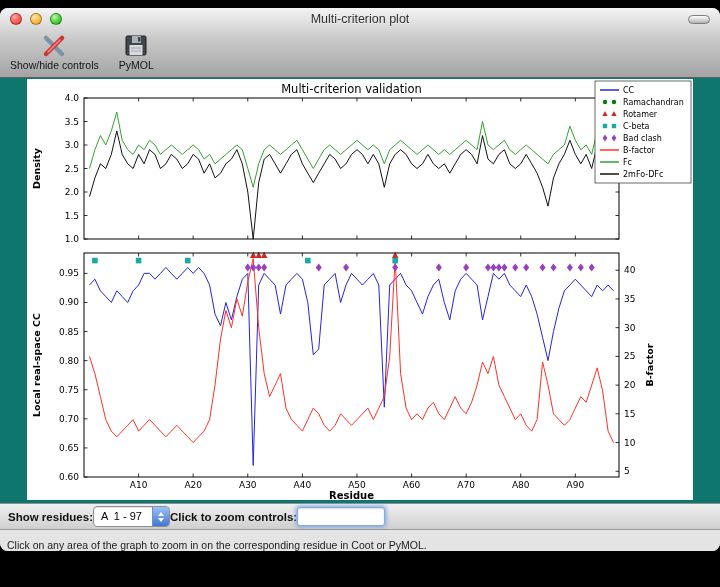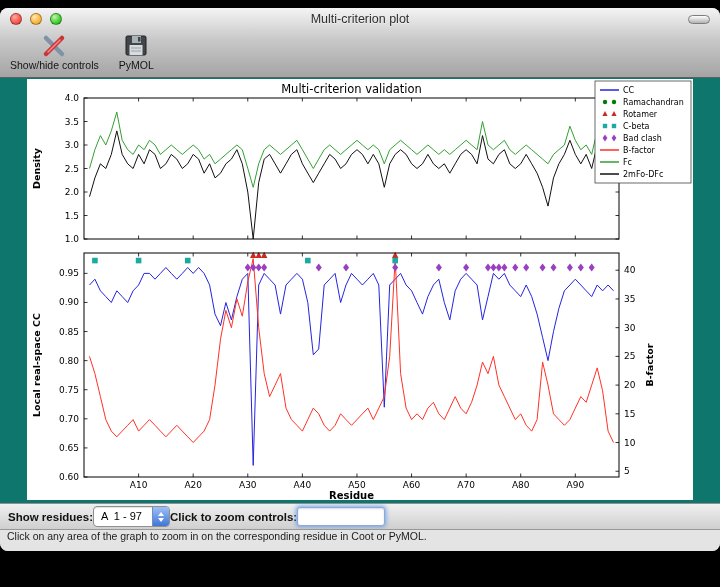--- a/index.html
+++ b/index.html
@@ -20,21 +20,21 @@
   .content{flex:1 1 auto;position:relative;background:#0f766e;}
   .figure{position:absolute;left:27px;top:1px;width:666px;height:421px;background:#ffffff;}
   .controlsbar{height:26px;box-sizing:border-box;border-top:1px solid #8f8f8f;background:linear-gradient(#f0f0f0,#cfcfcf);
                display:flex;align-items:center;padding:0 8px;gap:0;font-size:11.5px;font-weight:bold;color:#111;flex:0 0 auto;}
   .combo{display:inline-flex;align-items:stretch;height:19px;border:1px solid #8f8f8f;border-radius:4px;overflow:hidden;background:#fff;box-shadow:inset 0 1px 1px rgba(0,0,0,.12);}
   .combo-text{padding:0 10px 0 7px;font-size:11px;font-weight:normal;line-height:18px;color:#000;white-space:pre;}
   .combo-btn{width:16px;background:linear-gradient(#9cc1f7,#4176d6);display:flex;flex-direction:column;align-items:center;justify-content:center;gap:2px;border-left:1px solid #6f8fc0;}
   .tri-up{width:0;height:0;border-left:3px solid transparent;border-right:3px solid transparent;border-bottom:4px solid #fff;}
   .tri-dn{width:0;height:0;border-left:3px solid transparent;border-right:3px solid transparent;border-top:4px solid #fff;}
   .zoom-input{width:78px;height:17px;border:1px solid #86abdf;border-radius:3px;box-shadow:0 0 4px 1px rgba(100,150,230,.85),inset 0 1px 2px rgba(0,0,0,.15);outline:none;font-size:11px;padding:0 4px;background:#fff;}
-  .statusbar{height:22px;box-sizing:border-box;border-top:1px solid #989898;background:#e4e4e4;display:flex;align-items:flex-start;padding:0 7px;font-size:10.5px;color:#1c1c1c;flex:0 0 auto;}
+  .statusbar{height:22px;box-sizing:border-box;border-top:1px solid #989898;background:#e4e4e4;display:flex;align-items:flex-end;padding:0 7px;font-size:10.5px;color:#1c1c1c;flex:0 0 auto;}
 </style>
 </head>
 <body>
 
 <div class="window">
 
   <div class="header">
     <div class="titlebar">
       <div class="lights">
         <span class="light red"></span>

